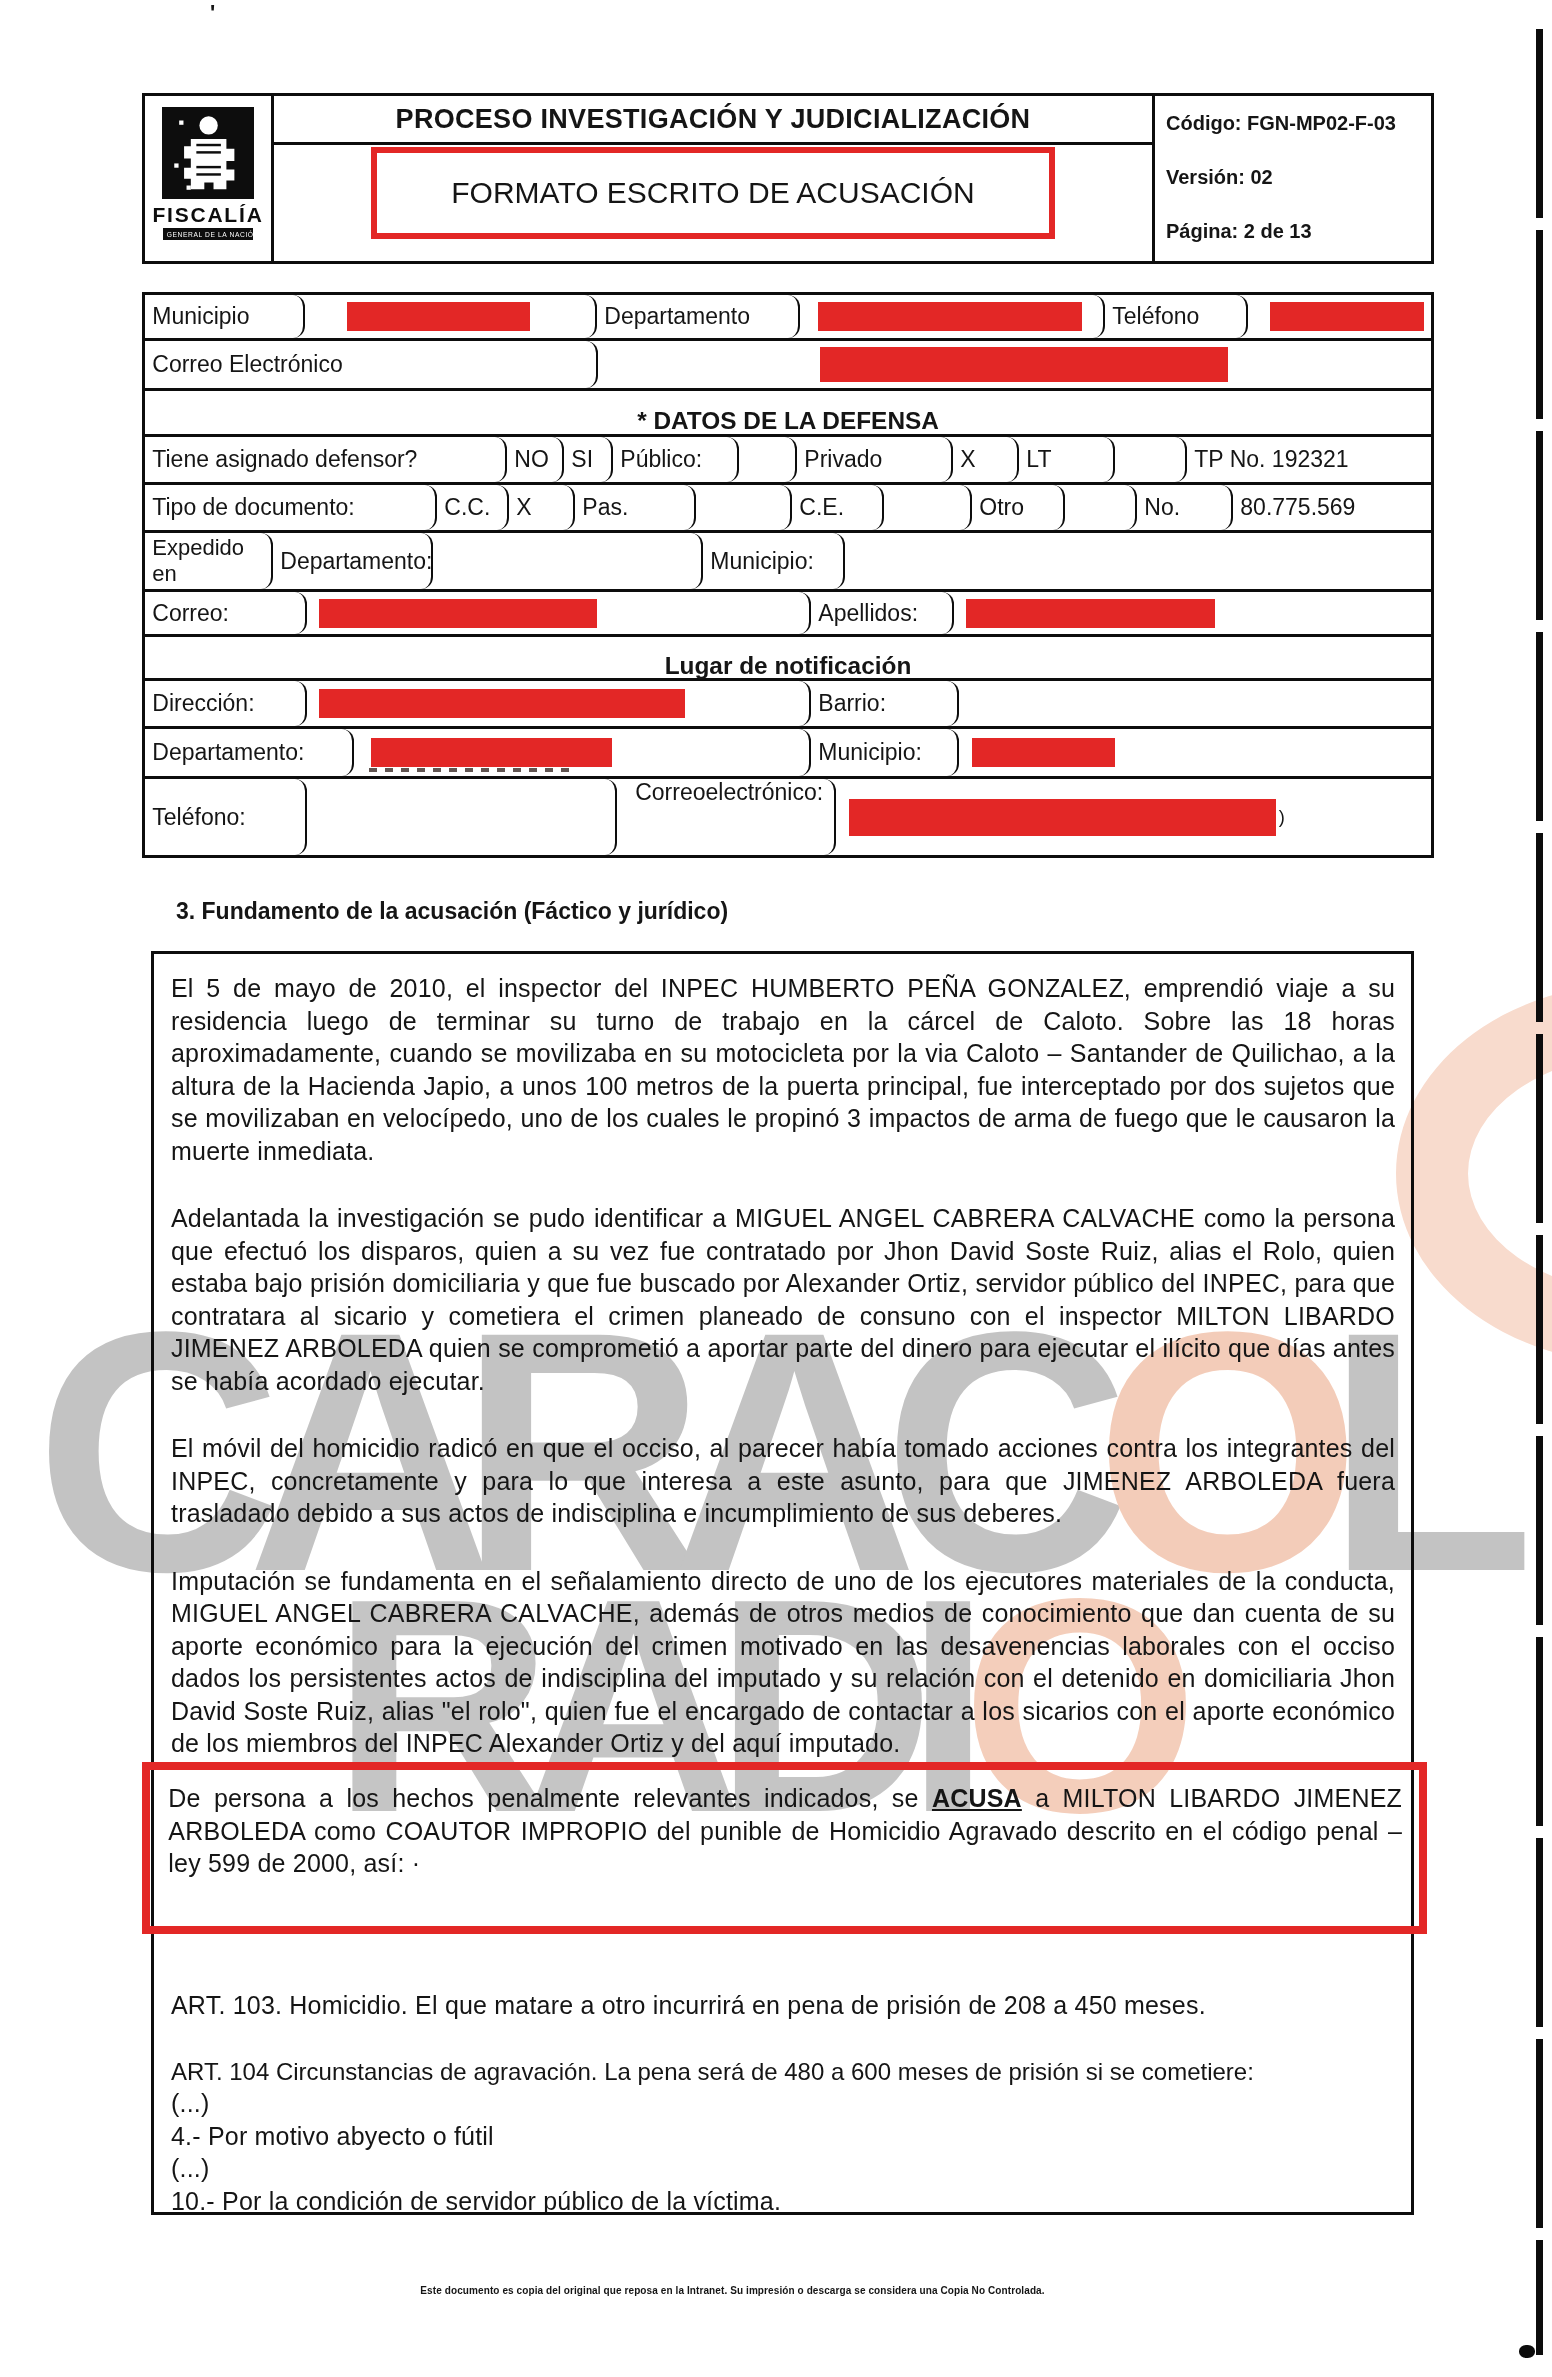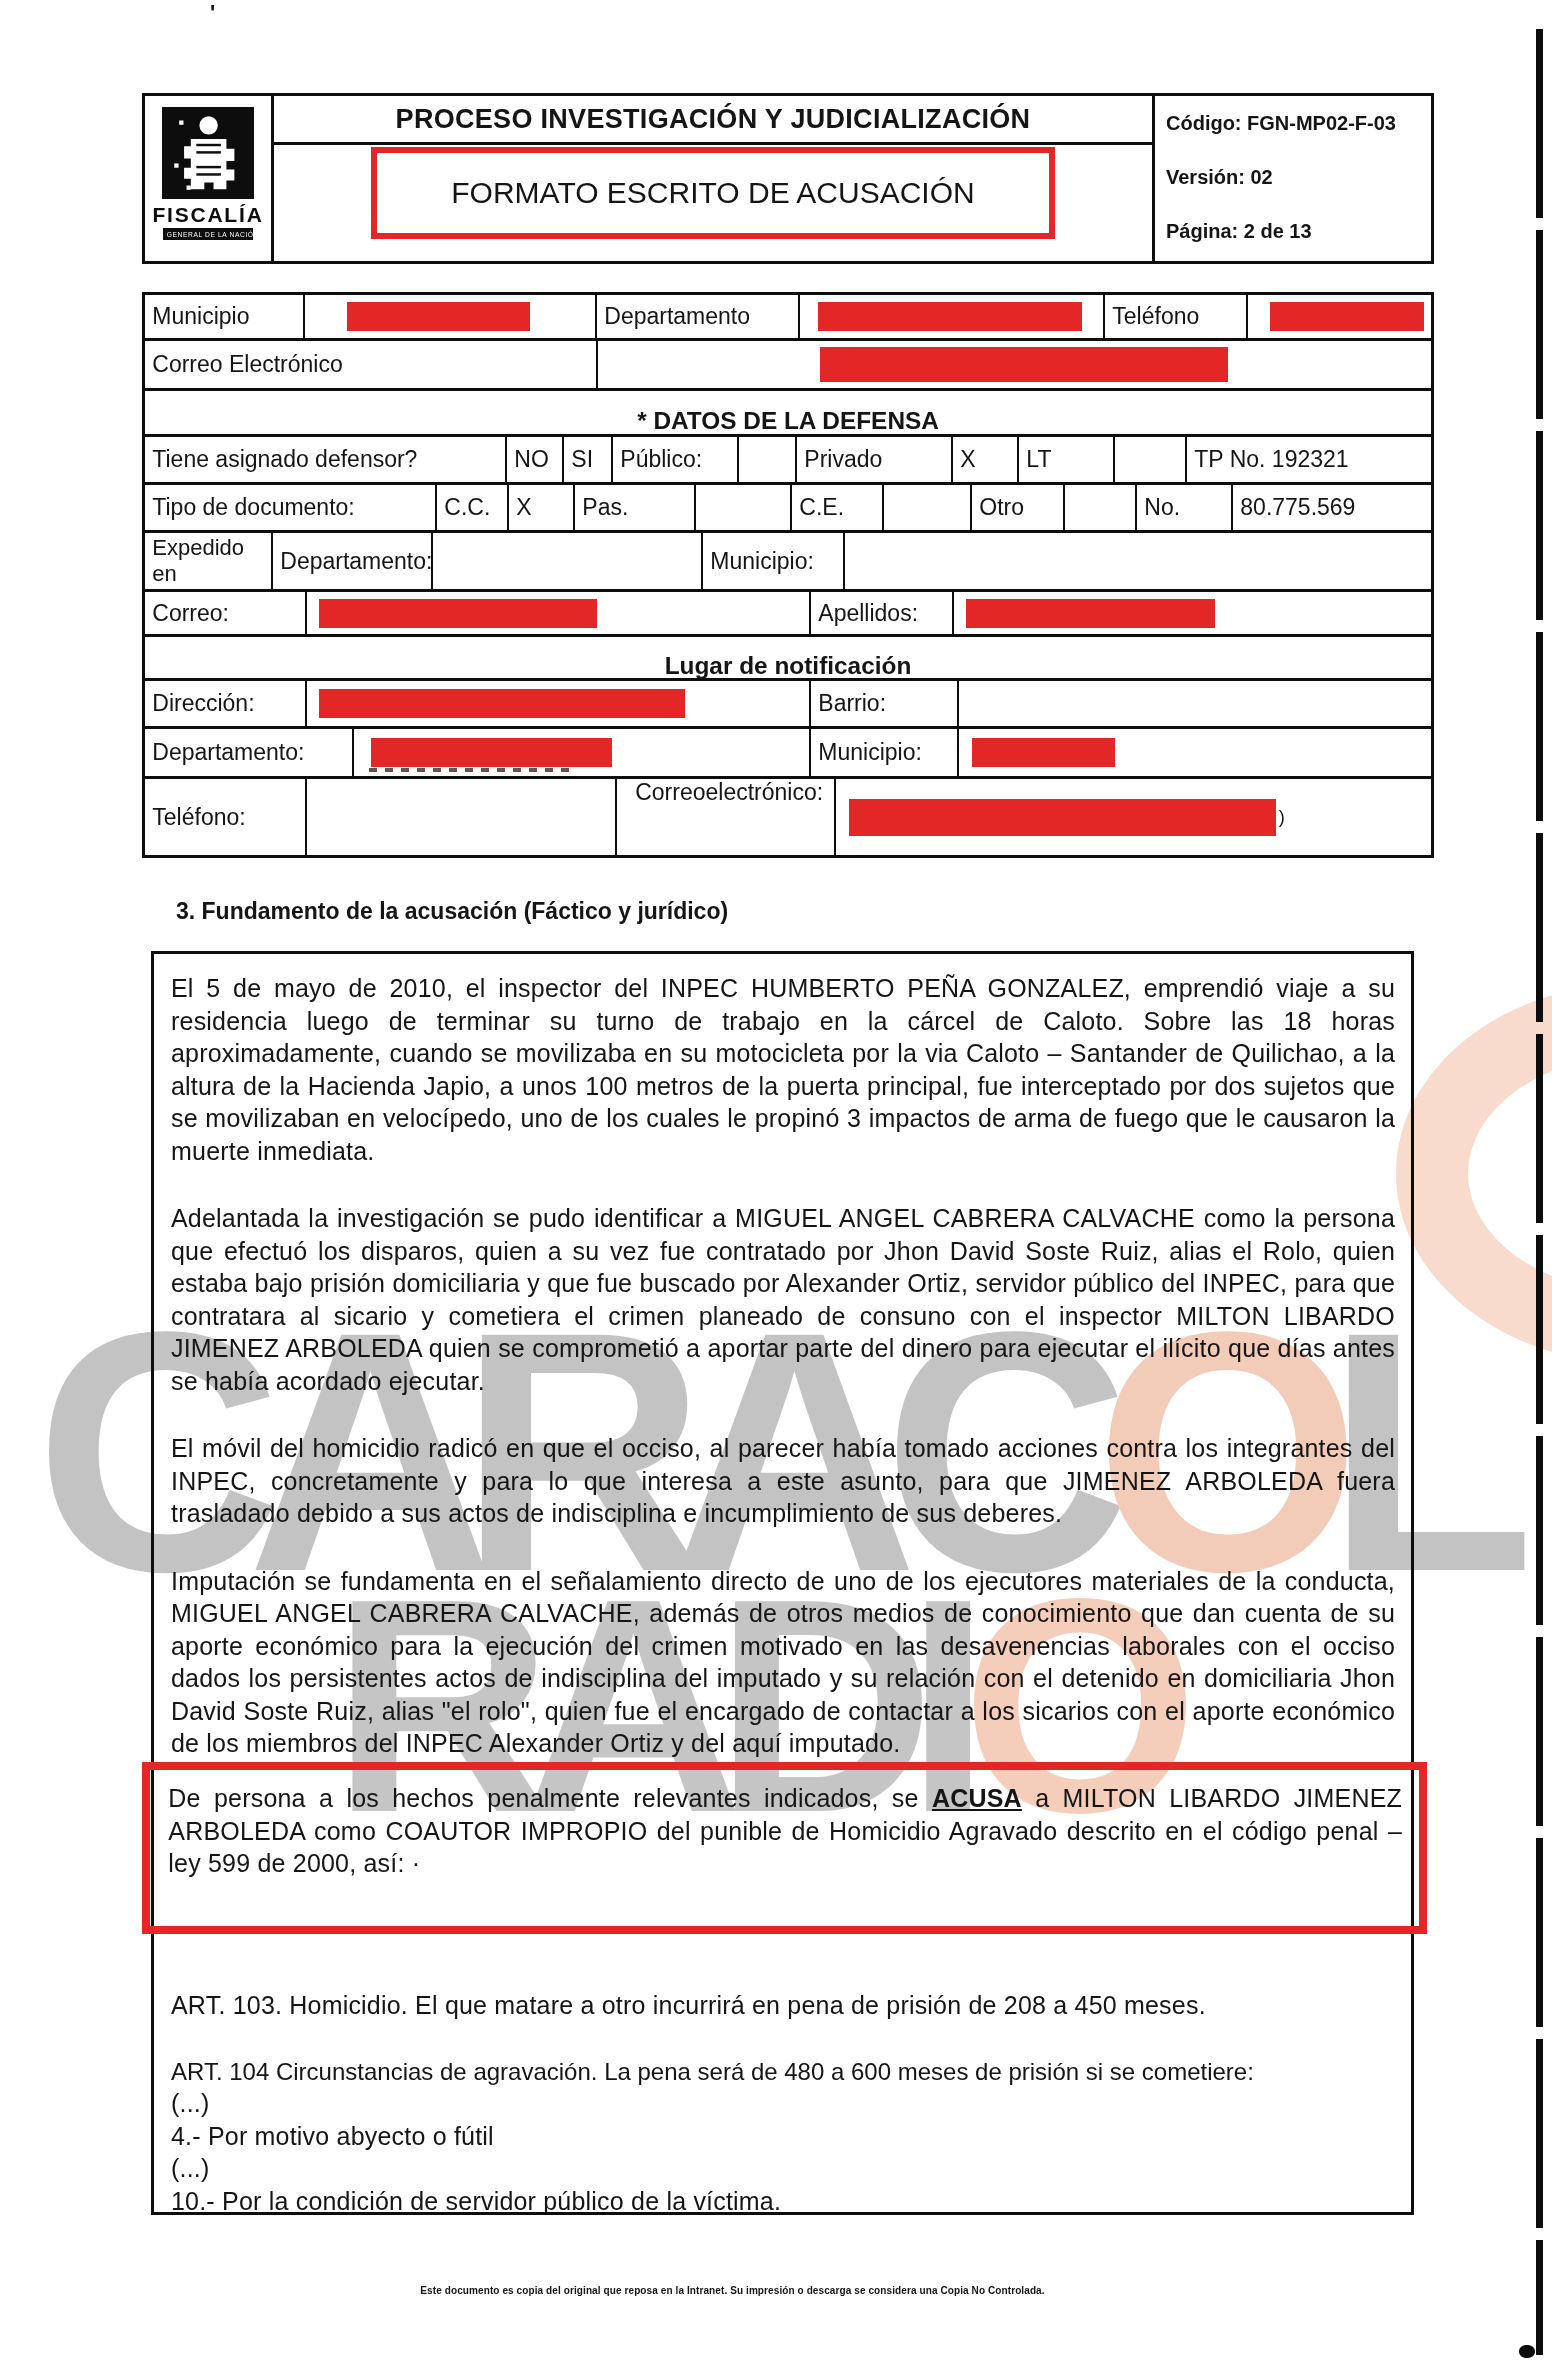--- a/index.html
+++ b/index.html
@@ -30,21 +30,21 @@
   .hdr-mid-title{height:46px;border-bottom:3.7px solid #0d0d0d;display:flex;align-items:center;justify-content:center;font-size:27px;font-weight:bold;letter-spacing:0.3px;}
   .hdr-redbox{
     margin:2px auto 0 auto;width:78%;height:92px;border:6.7px solid #e32726;
     display:flex;align-items:center;justify-content:center;font-size:30px;font-weight:normal;box-sizing:border-box;
   }
   .hdr-right{width:279px;border-left:3.1px solid #0d0d0d;box-sizing:border-box;display:flex;flex-direction:column;justify-content:space-between;padding:16px 8.5px 18.3px 11px;font-size:20px;font-weight:bold;}
   
   .ftable{position:absolute;left:142px;top:292px;width:1292px;border:3.1px solid #0d0d0d;box-sizing:border-box;}
   .frow{display:flex;border-bottom:3.1px solid #0d0d0d;box-sizing:border-box;}
   .frow:last-child{border-bottom:none;}
-  .fcell{border-right:2.4px solid #0d0d0d;box-sizing:border-box;display:flex;align-items:center;padding-left:7.3px;font-size:23px;position:relative;}
+  .fcell{border-right:2.4px solid #0d0d0d;box-sizing:border-box;display:flex;align-items:center;padding-left:7.3px;font-size:23px;position:relative;border-radius:12px;}
   .fcell:last-child{border-right:none;}
   .fcell.center{justify-content:center;font-weight:bold;font-size:24.4px;padding-left:0;margin-top:16px;}
   .redact{background:#e32726;height:29px;align-self:center;}
   .peek{position:absolute;left:14.6px;bottom:3.7px;width:207px;height:4.3px;
         background:repeating-linear-gradient(90deg,#3a2a26 0 8.5px,transparent 8.5px 16px);opacity:.8;}
   .tail{font-size:18.3px;margin-left:2.4px;}
   
   .sec-heading{position:absolute;left:176px;top:898px;font-size:23px;font-weight:bold;}
   
   .mainbox{

